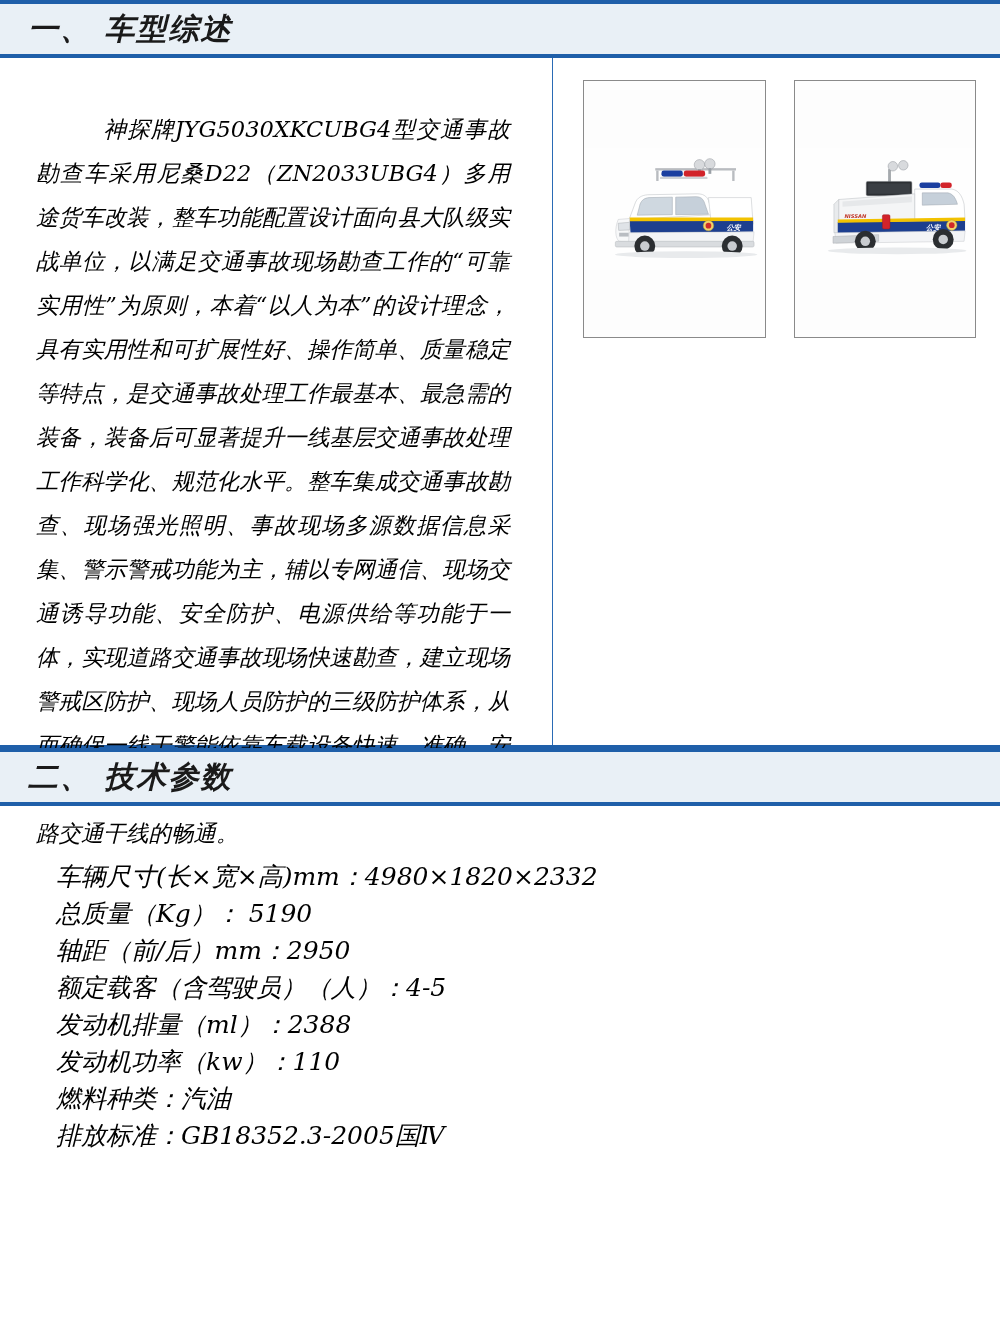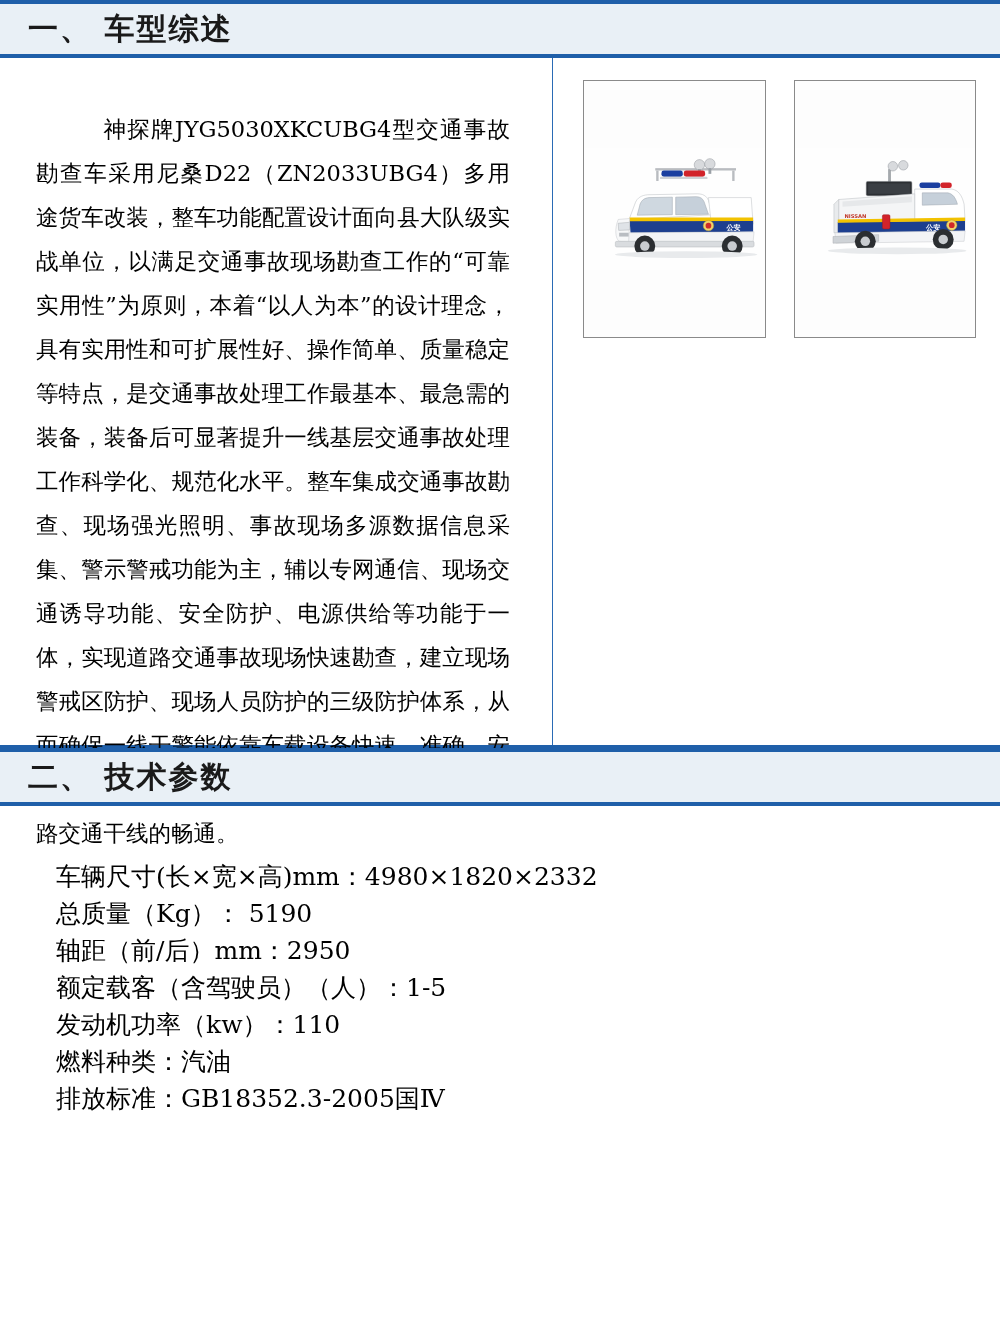--- a/index.html
+++ b/index.html
@@ -13,20 +13,21 @@
     font-family: "Liberation Serif", "DejaVu Serif", serif;
     color: #000;
     position: relative;
     overflow: hidden;
   }
   .page {
     position: relative;
     width: 1000px;
     height: 1333px;
     box-sizing: border-box;
+    font-style: italic;
   }
 
   
   .section-header {
     position: relative;
     box-sizing: border-box;
     background: #e9f0f6;
     border-top: 4px solid #1f5fa9;
     border-bottom: 4px solid #1f5fa9;
     height: 58px;
@@ -214,19 +215,20 @@
   </div>
 
   <div class="section-header">
     <span class="title">二、 技术参数</span>
   </div>
 
   <div class="spec-body">
     <div class="spec-line">车辆尺寸(长×宽×高)mm：4980×1820×2332</div>
     <div class="spec-line">总质量（Kg）： 5190</div>
     <div class="spec-line">轴距（前/后）mm：2950</div>
-    <div class="spec-line">额定载客（含驾驶员）（人）：1-5</div>
+    <div class="spec-line">额定载客（含驾驶员）（人）：4-5</div>
+    <div class="spec-line">发动机排量（ml）：2388</div>
     <div class="spec-line">发动机功率（kw）：110</div>
     <div class="spec-line">燃料种类：汽油</div>
     <div class="spec-line">排放标准：GB18352.3-2005国Ⅳ</div>
   </div>
 
 </div>
 
 </body></html>

